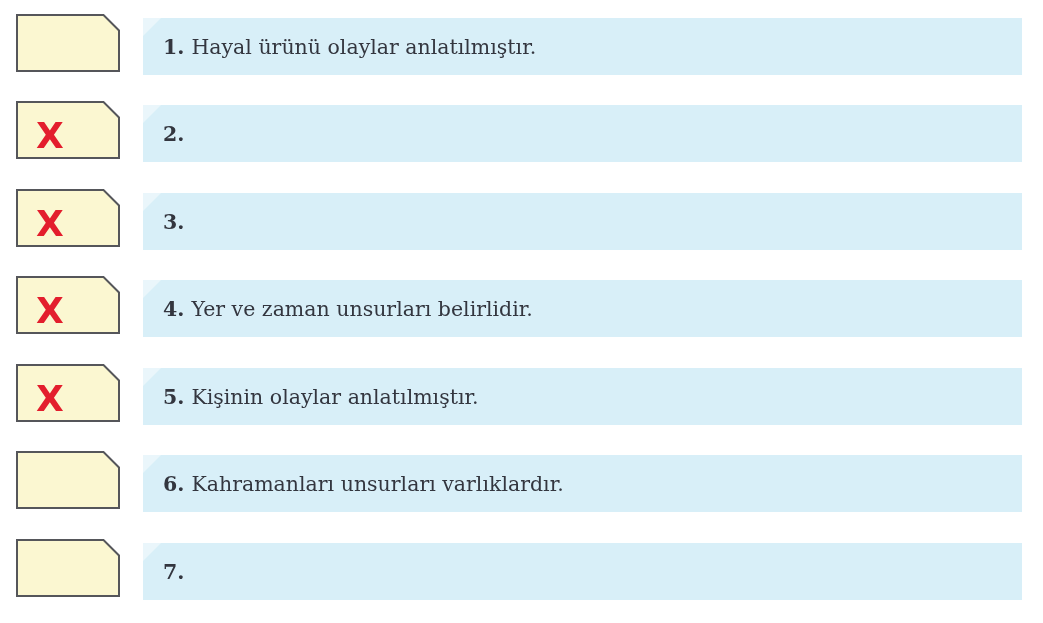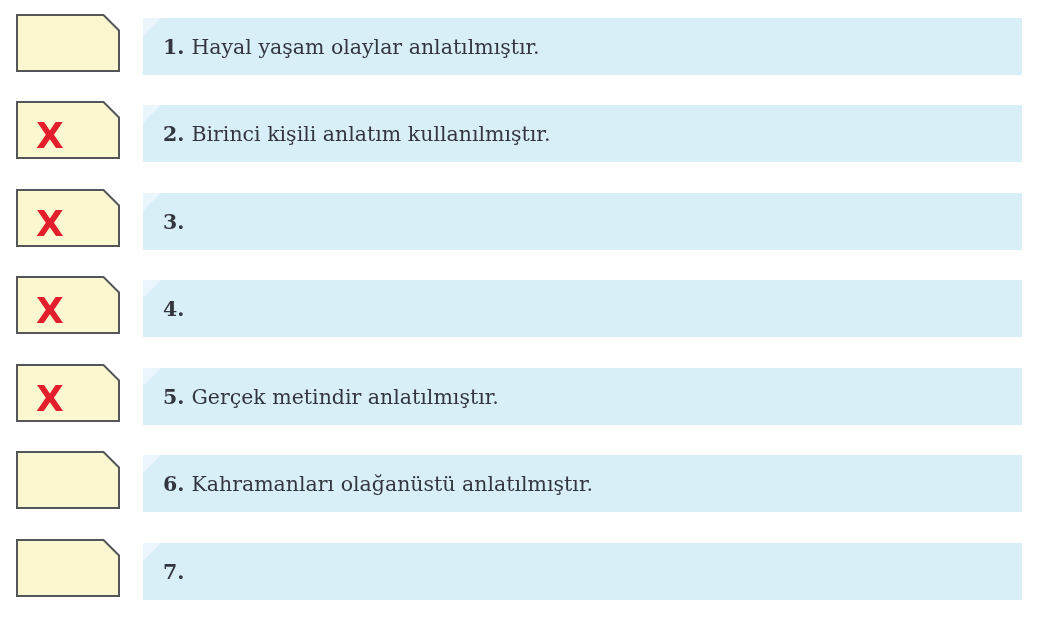--- a/index.html
+++ b/index.html
@@ -69,36 +69,35 @@
   <div class="row">
     <div class="tagbox">
       <svg viewBox="0 0 104 58" aria-hidden="true">
           <path d="M1,1 H87.5 L103,16.5 V57 H1 Z"></path>
         </svg>
       <span class="mark"></span>
     </div>
     <div class="bar">
       <div class="bar-inner">
         <span class="num">1.</span>
-        <span class="txt">Hayal yaşam olaylar anlatılmıştır.</span>
+        <span class="txt">Hayal ürünü olaylar anlatılmıştır.</span>
       </div>
     </div>
   </div>
 
   <div class="row">
     <div class="tagbox">
       <svg viewBox="0 0 104 58" aria-hidden="true">
           <path d="M1,1 H87.5 L103,16.5 V57 H1 Z"></path>
         </svg>
       <span class="mark">X</span>
     </div>
     <div class="bar">
       <div class="bar-inner">
         <span class="num">2.</span>
-        <span class="txt">Birinci kişili anlatım kullanılmıştır.</span>
       </div>
     </div>
   </div>
 
   <div class="row">
     <div class="tagbox">
       <svg viewBox="0 0 104 58" aria-hidden="true">
           <path d="M1,1 H87.5 L103,16.5 V57 H1 Z"></path>
         </svg>
       <span class="mark">X</span>
@@ -113,50 +112,51 @@
   <div class="row">
     <div class="tagbox">
       <svg viewBox="0 0 104 58" aria-hidden="true">
           <path d="M1,1 H87.5 L103,16.5 V57 H1 Z"></path>
         </svg>
       <span class="mark">X</span>
     </div>
     <div class="bar">
       <div class="bar-inner">
         <span class="num">4.</span>
+        <span class="txt">Yer ve zaman unsurları belirlidir.</span>
       </div>
     </div>
   </div>
 
   <div class="row">
     <div class="tagbox">
       <svg viewBox="0 0 104 58" aria-hidden="true">
           <path d="M1,1 H87.5 L103,16.5 V57 H1 Z"></path>
         </svg>
       <span class="mark">X</span>
     </div>
     <div class="bar">
       <div class="bar-inner">
         <span class="num">5.</span>
-        <span class="txt">Gerçek metindir anlatılmıştır.</span>
+        <span class="txt">Kişinin olaylar anlatılmıştır.</span>
       </div>
     </div>
   </div>
 
   <div class="row">
     <div class="tagbox">
       <svg viewBox="0 0 104 58" aria-hidden="true">
           <path d="M1,1 H87.5 L103,16.5 V57 H1 Z"></path>
         </svg>
       <span class="mark"></span>
     </div>
     <div class="bar">
       <div class="bar-inner">
         <span class="num">6.</span>
-        <span class="txt">Kahramanları olağanüstü anlatılmıştır.</span>
+        <span class="txt">Kahramanları unsurları varlıklardır.</span>
       </div>
     </div>
   </div>
 
   <div class="row">
     <div class="tagbox">
       <svg viewBox="0 0 104 58" aria-hidden="true">
           <path d="M1,1 H87.5 L103,16.5 V57 H1 Z"></path>
         </svg>
       <span class="mark"></span>

